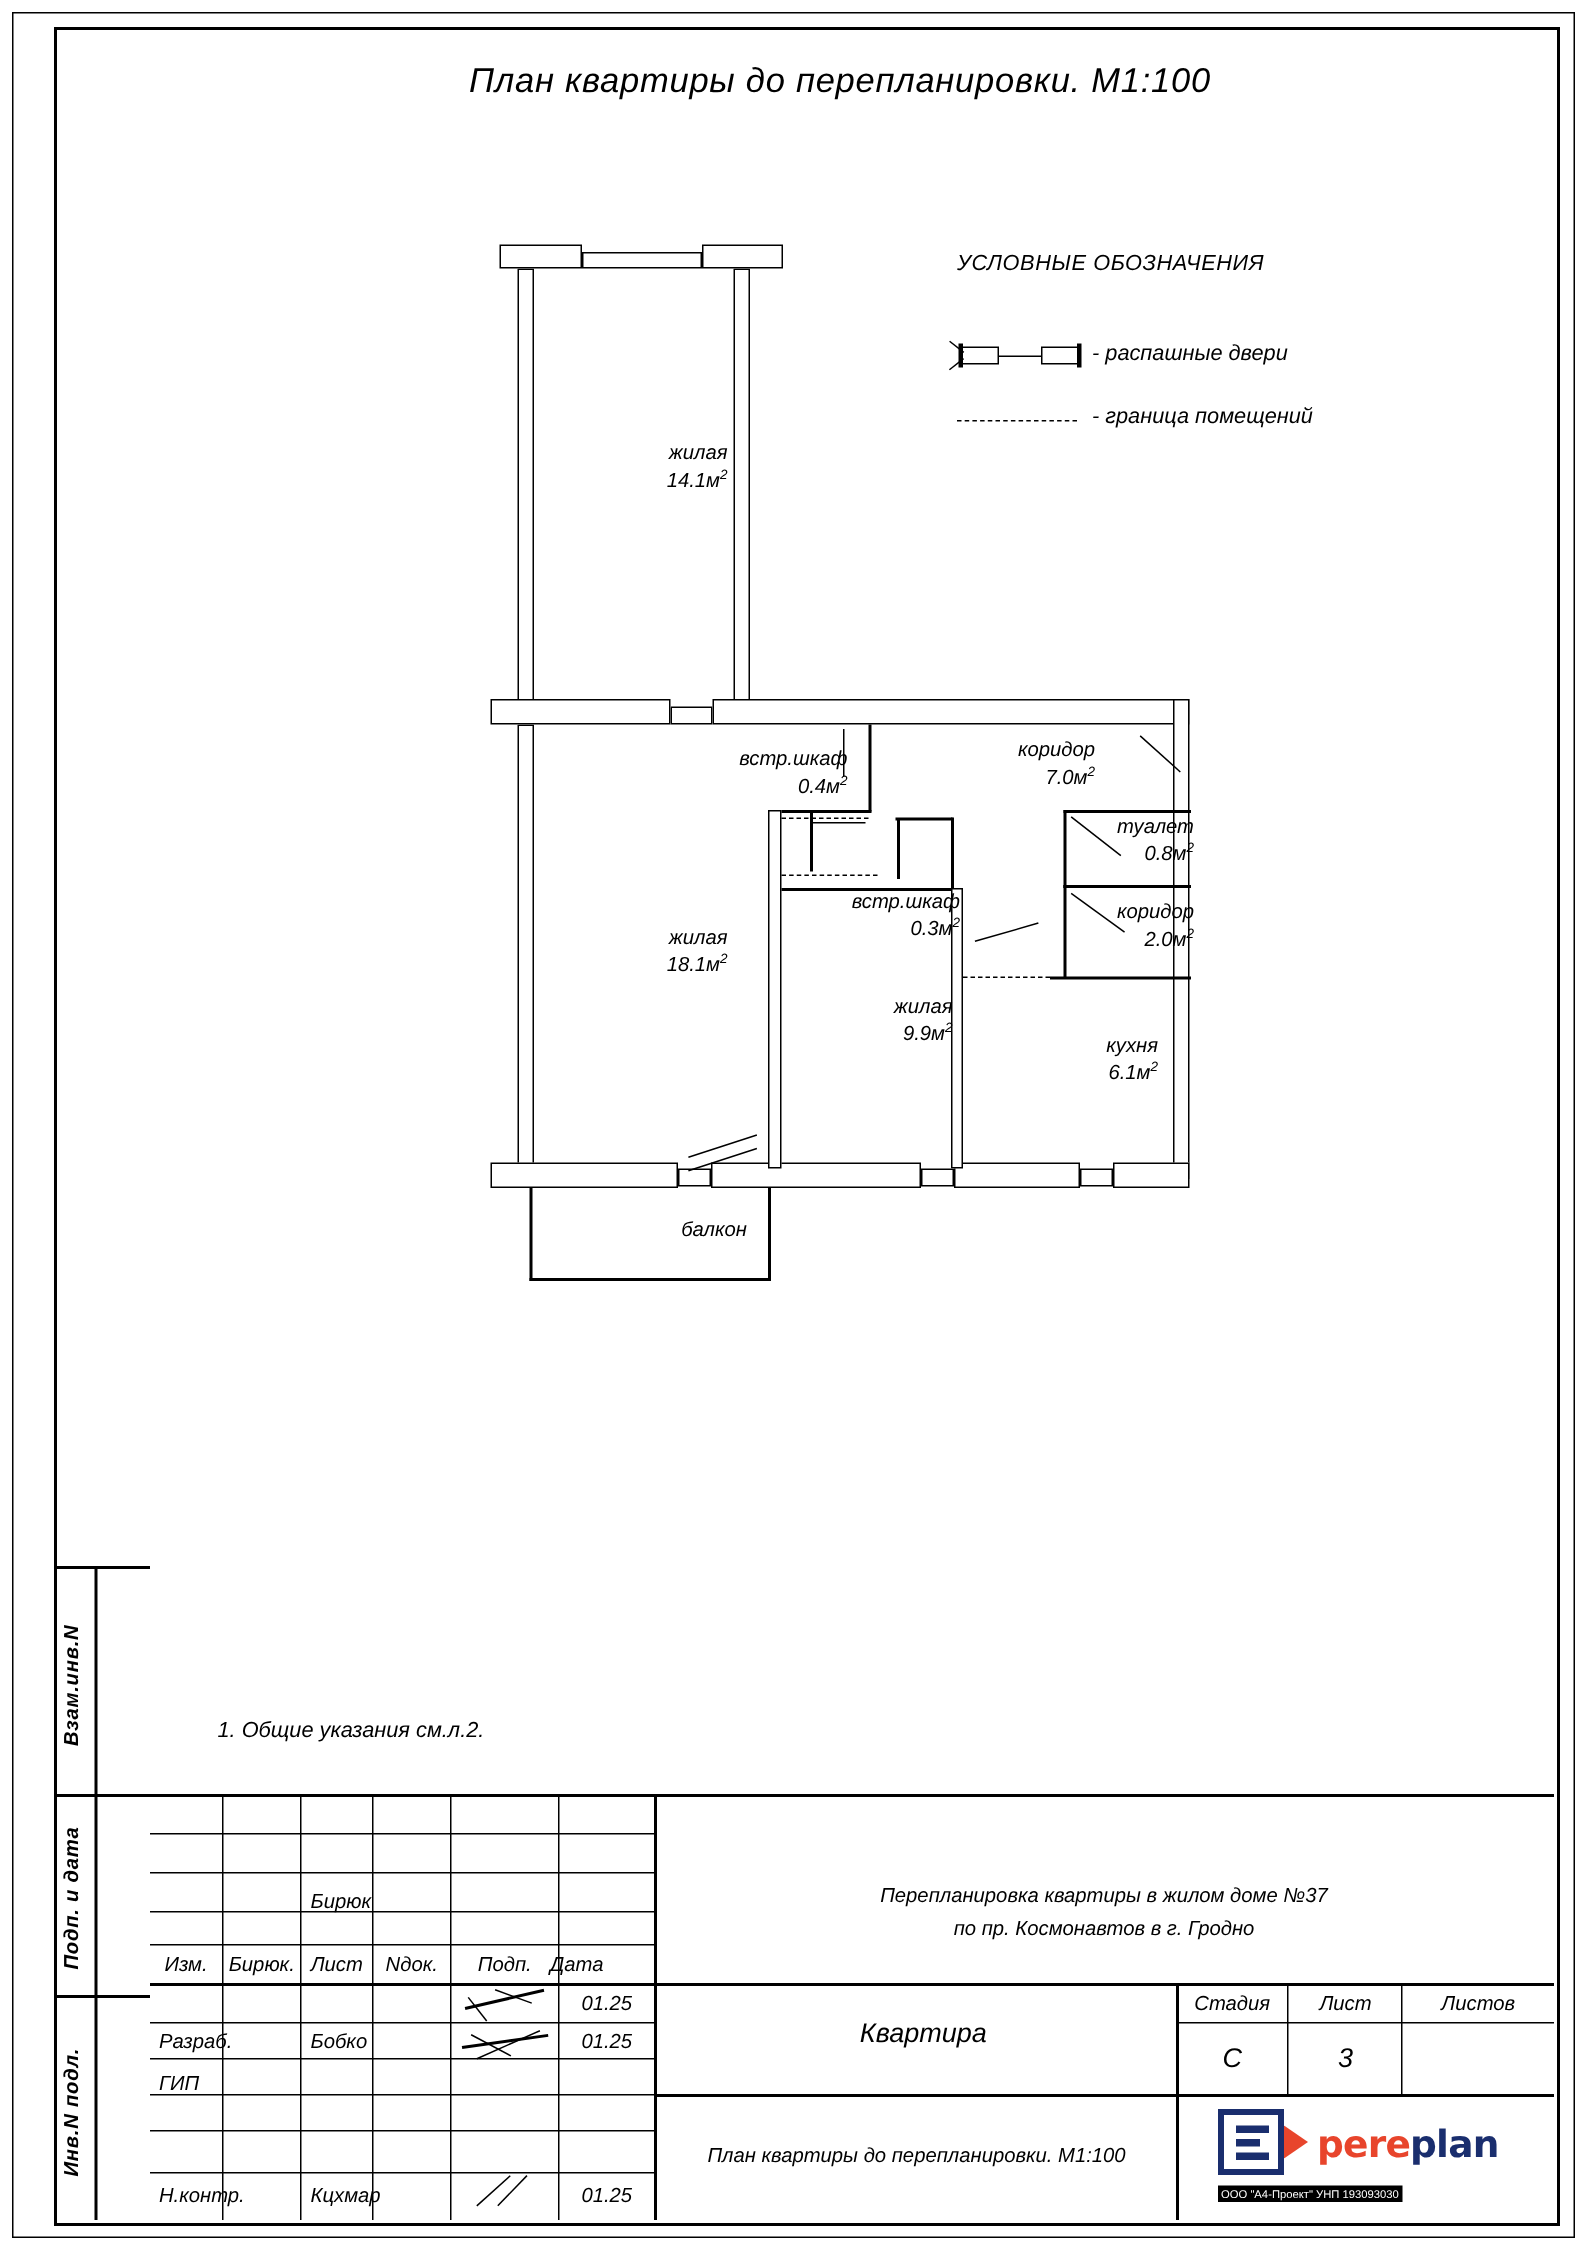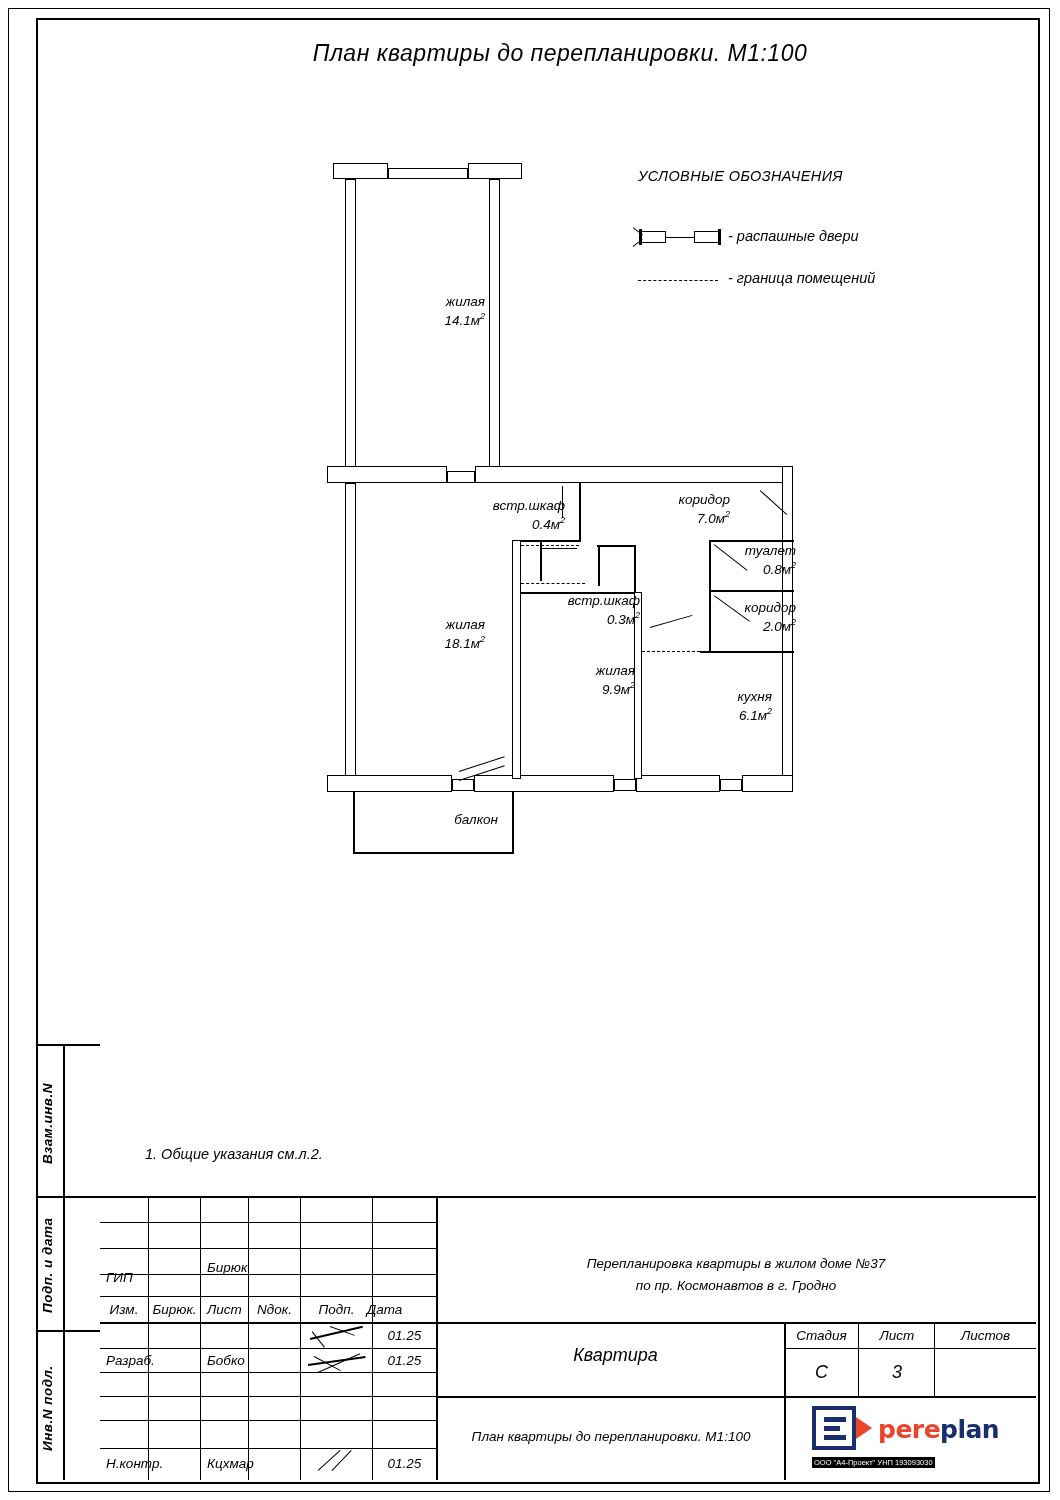--- a/index.html
+++ b/index.html
@@ -214,21 +214,21 @@
     <div class="w" style="left:934px;top:1322px;width:1.4px;height:74px;"></div>
     <div class="w" style="left:784px;top:1396px;width:1.6px;height:84px;"></div>
 
     <div class="cell" style="left:100px;top:1296px;width:48px;height:26px;">Изм.</div>
     <div class="cell" style="left:149px;top:1296px;width:51px;height:26px;">Бирюк.</div>
     <div class="cell" style="left:201px;top:1296px;width:47px;height:26px;">Лист</div>
     <div class="cell" style="left:249px;top:1296px;width:51px;height:26px;">Nдок.</div>
     <div class="cell" style="left:301px;top:1296px;width:71px;height:26px;">Подп.</div>
     <div class="cell" style="left:353px;top:1296px;width:63px;height:26px;">Дата</div>
 
-    <div class="cell l" style="left:100px;top:1264px;width:48px;height:26px;">ГИП</div>
+    <div class="cell l" style="left:100px;top:1375px;width:48px;height:26px;">ГИП</div>
     <div class="cell l" style="left:201px;top:1254px;width:99px;height:26px;">Бирюк</div>
     <div class="cell" style="left:373px;top:1322px;width:63px;height:26px;">01.25</div>
 
     <div class="cell l" style="left:100px;top:1348px;width:48px;height:24px;">Разраб.</div>
     <div class="cell l" style="left:201px;top:1348px;width:99px;height:24px;font-style:italic;">Бобко</div>
     <div class="cell" style="left:373px;top:1348px;width:63px;height:24px;">01.25</div>
 
     <div class="cell l" style="left:100px;top:1448px;width:48px;height:30px;">Н.контр.</div>
     <div class="cell l" style="left:201px;top:1448px;width:99px;height:30px;">Кцхмар</div>
     <div class="cell" style="left:373px;top:1448px;width:63px;height:30px;">01.25</div>

